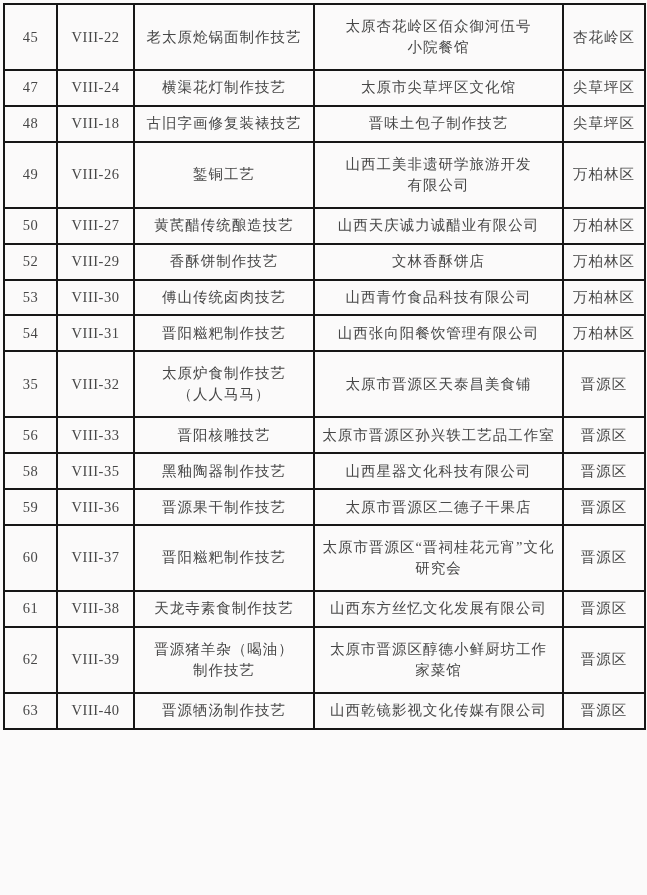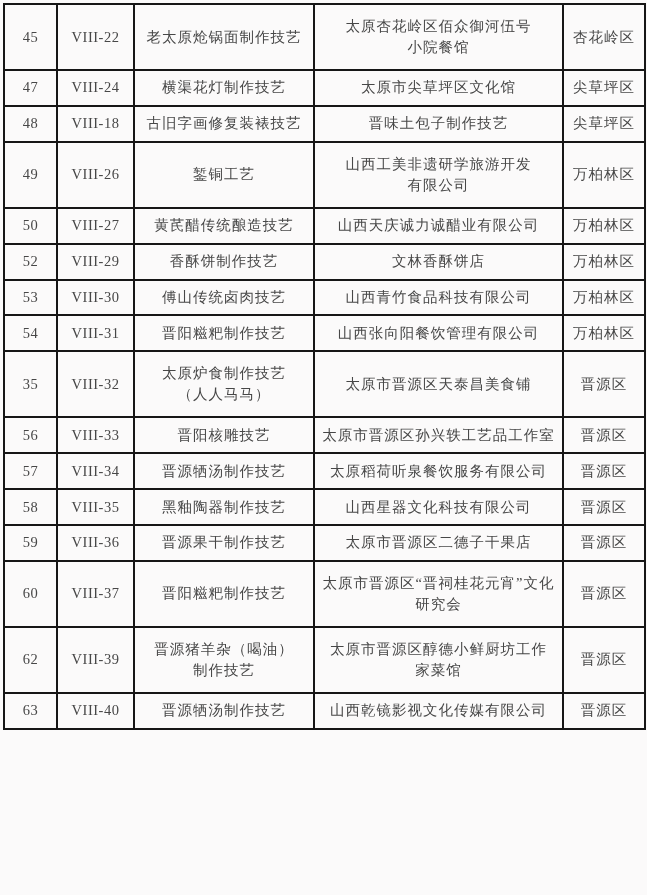--- a/index.html
+++ b/index.html
@@ -144,27 +144,20 @@
   </tr>
 
   <tr>
     <td class="c-index">56</td>
     <td class="c-code">VIII-33</td>
     <td class="c-project">晋阳核雕技艺</td>
     <td class="c-org">太原市晋源区孙兴轶工艺品工作室</td>
     <td class="c-district">晋源区</td>
   </tr>
 
-  <tr>
-    <td class="c-index">57</td>
-    <td class="c-code">VIII-34</td>
-    <td class="c-project">晋源牺汤制作技艺</td>
-    <td class="c-org">太原稻荷听泉餐饮服务有限公司</td>
-    <td class="c-district">晋源区</td>
-  </tr>
 
   <tr>
     <td class="c-index">58</td>
     <td class="c-code">VIII-35</td>
     <td class="c-project">黑釉陶器制作技艺</td>
     <td class="c-org">山西星器文化科技有限公司</td>
     <td class="c-district">晋源区</td>
   </tr>
 
   <tr>
@@ -177,20 +170,27 @@
 
   <tr>
     <td class="c-index">60</td>
     <td class="c-code">VIII-37</td>
     <td class="c-project">晋阳糍粑制作技艺</td>
     <td class="c-org">太原市晋源区“晋祠桂花元宵”文化
 研究会</td>
     <td class="c-district">晋源区</td>
   </tr>
 
+  <tr>
+    <td class="c-index">61</td>
+    <td class="c-code">VIII-38</td>
+    <td class="c-project">天龙寺素食制作技艺</td>
+    <td class="c-org">山西东方丝忆文化发展有限公司</td>
+    <td class="c-district">晋源区</td>
+  </tr>
 
   <tr>
     <td class="c-index">62</td>
     <td class="c-code">VIII-39</td>
     <td class="c-project">晋源猪羊杂（喝油）
 制作技艺</td>
     <td class="c-org">太原市晋源区醇德小鲜厨坊工作
 家菜馆</td>
     <td class="c-district">晋源区</td>
   </tr>

